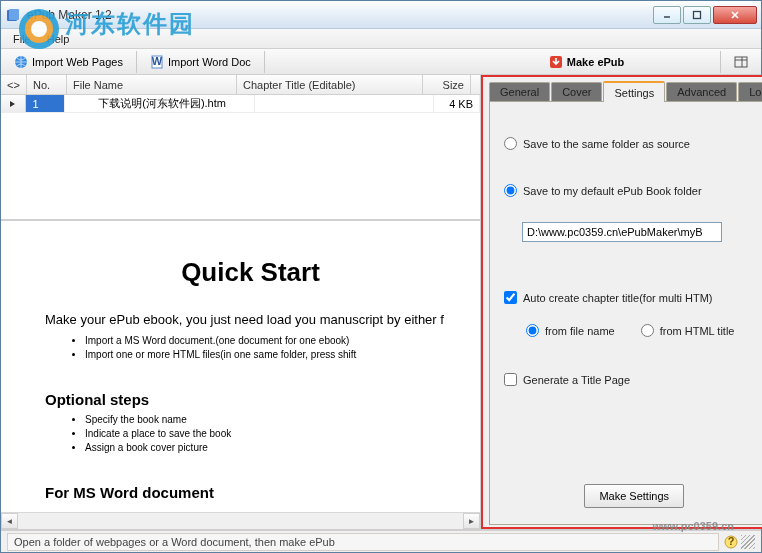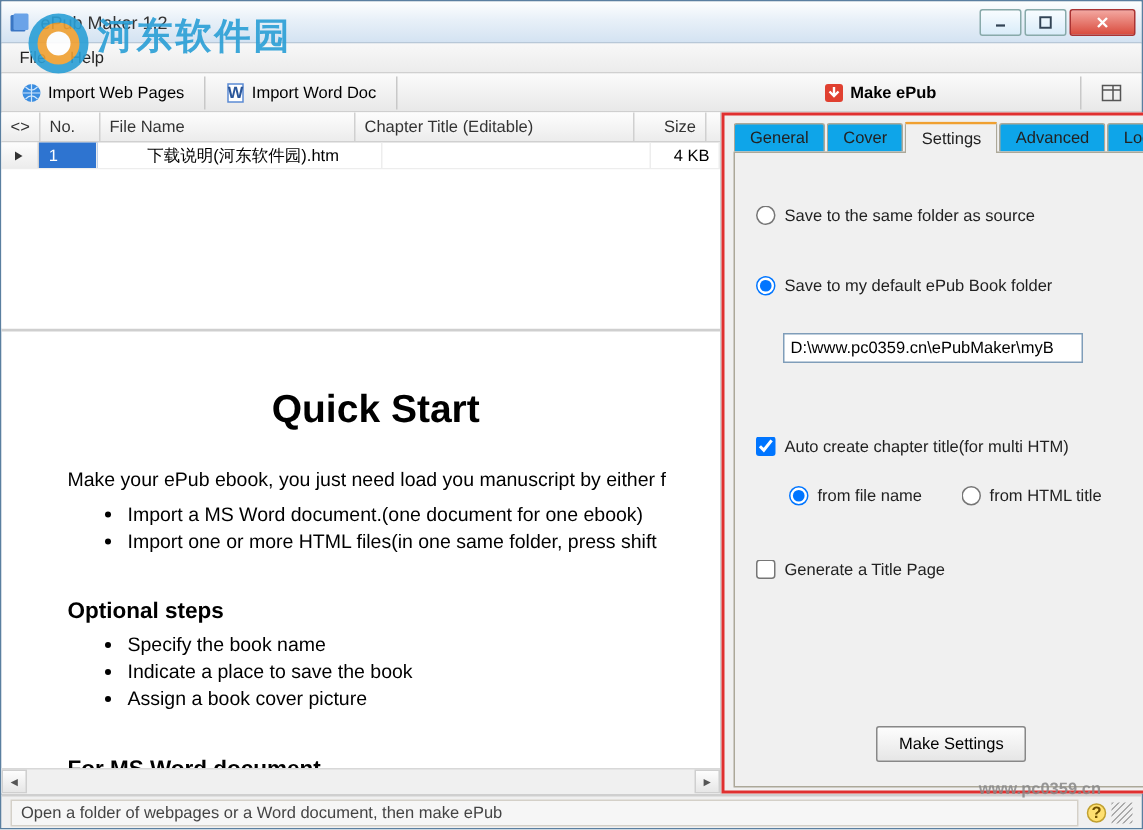--- a/index.html
+++ b/index.html
@@ -36,29 +36,29 @@
 .gc.c1 { width: 40px; background: #2e74d0; color: #fff; } 
 .gc.c2 { width: 170px; margin-left: 27px; } .gc.c3 { width: 186px; } .gc.c4 { width: 48px; justify-content: flex-end; }
 .grid-empty { flex: 1; background: #fff; }
 
 .preview { flex: 1; background: #fff; overflow: hidden; position: relative; border-top: 1px solid #cfcfcf; }
 .preview-inner { padding: 20px 24px 12px 44px; color: #000; font-family: "Times New Roman", serif; }
 .preview-inner h1 { font-size: 26px; font-weight: bold; text-align: center; margin: 16px 0 24px; font-family: Arial, sans-serif; }
 .preview-inner p { font-size: 13px; margin: 8px 0; }
 .preview-inner h3 { font-size: 15px; font-weight: bold; margin: 31px 0 6px; font-family: Arial, sans-serif; }
 .preview-inner ul { margin: 4px 0 4px 40px; }
-.preview-inner li { font-size: 13px; margin: 3px 0; }
+.preview-inner li { font-size: 10px; margin: 3px 0; }
 .preview-inner em { font-style: italic; }
 .hscroll { position: absolute; bottom: 0; left: 0; right: 0; height: 17px; background: #f0f0f0; border-top: 1px solid #d8d8d8; display: flex; }
 .hscroll .arrow { width: 17px; display: flex; align-items: center; justify-content: center; background: linear-gradient(#fdfdfd,#e6e6e6); border: 1px solid #cfcfcf; font-size: 8px; color: #555; }
 .hscroll .track { flex: 1; }
 
 .right { flex: 1; display: flex; flex-direction: column; background: #f0f0f0; padding: 2px 2px 2px 6px; border: 2px solid #e03030; }
 .tabs { display: flex; height: 22px; align-items: flex-end; }
-.tab { padding: 3px 10px; border: 1px solid #aca899; border-bottom: none; background: #0ea5e9; margin-right: 1px; border-radius: 2px 2px 0 0; color: #222; }
+.tab { padding: 3px 10px; border: 1px solid #aca899; border-bottom: none; background: #737373; margin-right: 1px; border-radius: 2px 2px 0 0; color: #222; }
 .tab.active { background: #f0f0f0; position: relative; top: 1px; padding-top: 4px; border-top: 2px solid #f0a030; z-index: 2; }
 .tab-body { flex: 1; border: 1px solid #aca899; background: #f0f0f0; padding: 18px 14px 10px; display: flex; flex-direction: column; }
 
 .radio-row, .check-row { display: flex; align-items: center; gap: 6px; margin: 17px 0; color: #222; }
 .radio-row input, .check-row input { width: 13px; height: 13px; }
 .path-input { width: 200px; height: 20px; border: 1px solid #7f9db9; background: #fff; padding: 2px 4px; margin: 8px 0 0 18px; font-size: 11px; }
 .sub-radio { margin-left: 22px; display: flex; gap: 26px; }
 .sub-radio .radio-row { margin: 3px 0; }
 
 .save-btn { width: 100px; height: 24px; margin: auto auto 6px; background: linear-gradient(#fdfdfd,#e6e6e6); border: 1px solid #888; border-radius: 2px; }

